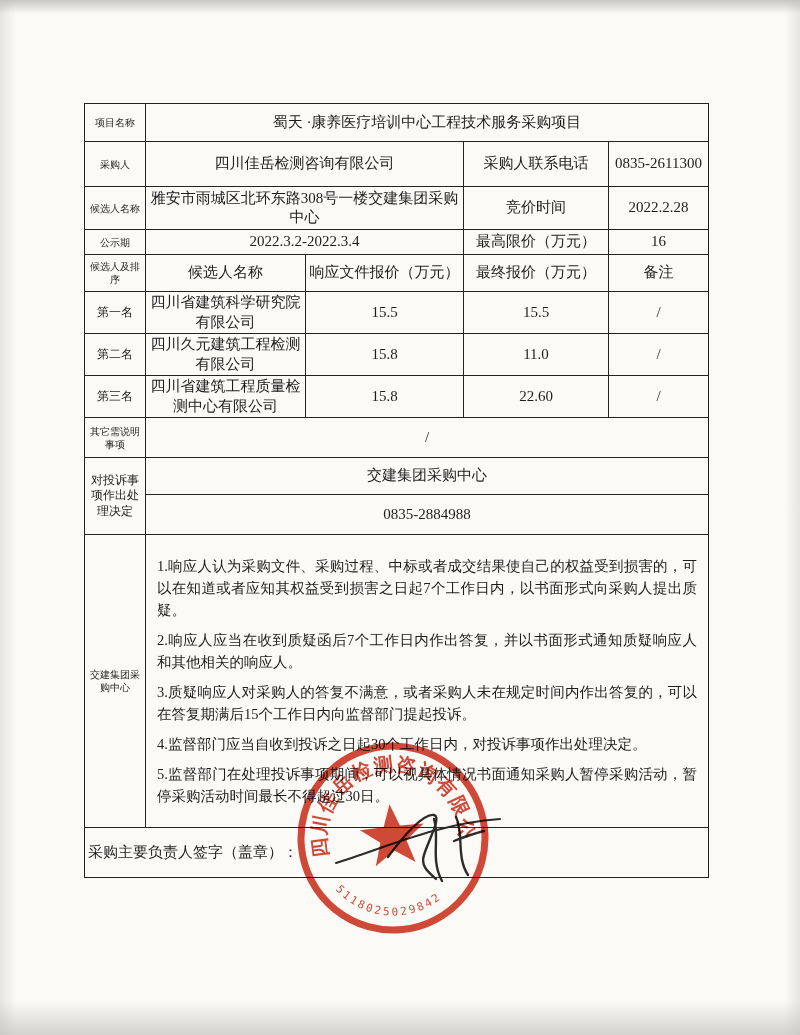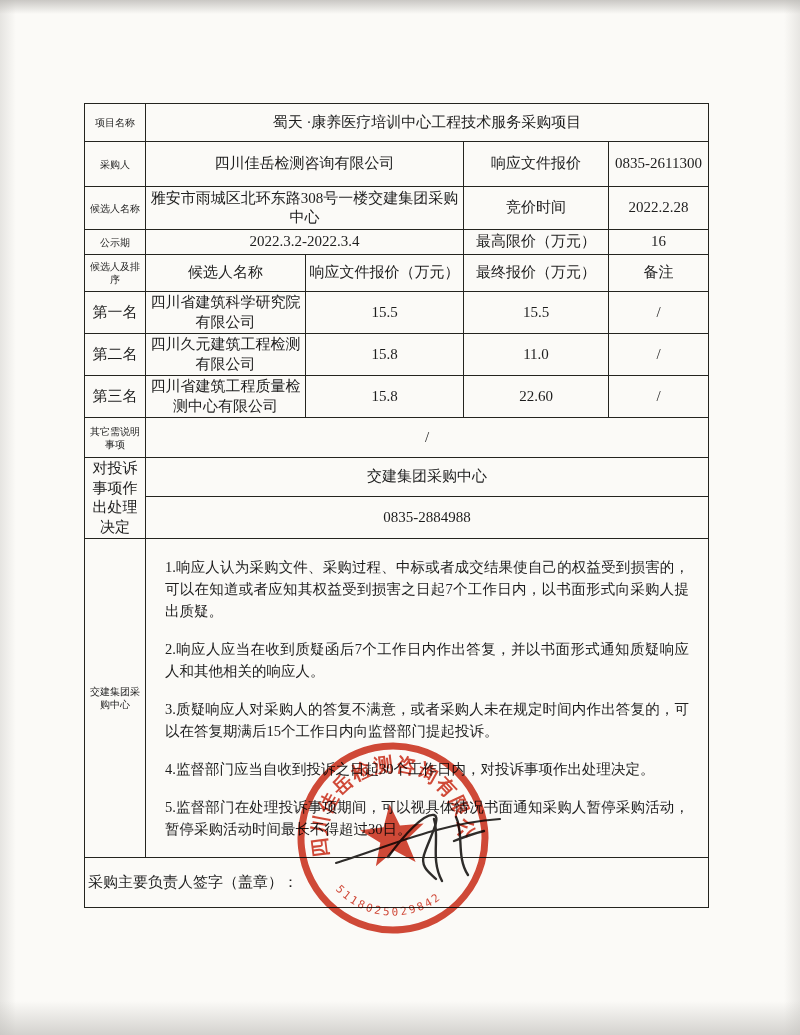--- a/index.html
+++ b/index.html
@@ -30,24 +30,24 @@
   }
   table.main td {
     border:1.5px solid #24241f;
     vertical-align:middle;
     padding:1px 3px;
     text-align:center;
     line-height:1.3;
     overflow:hidden;
   }
   td.lbl { text-align:left; padding-left:2px; padding-right:2px; font-size:10px; }
-  td.lbl-c { text-align:center; padding-left:1px; padding-right:1px; font-size:15px;font-family:Liberation Serif, serif; }
+  td.lbl-c { text-align:center; padding-left:1px; padding-right:1px; font-size:12px;font-family:Liberation Serif, serif; }
   td.num { font-family:"Liberation Serif","DejaVu Serif",serif; }
   td.objection-cell { text-align:left; padding:6px 8px 6px 7px; font-size:14.5px; }
-  .objection-cell p { margin:16px; line-height:1.52; text-align:justify; }
+  .objection-cell p { margin:8px; line-height:1.52; text-align:justify; }
   tr.sig-row td {
     text-align:left; padding-left:3px; font-size:15px;
     border-left:1.5px solid #24241f;
     margin-left:8px;
   }
   .overlay { position:absolute; pointer-events:none; }
   .stamp-wrap { left:288px; top:733px; width:210px; height:210px; mix-blend-mode:multiply; transform:rotate(-6deg); opacity:.92; }
   .sign-wrap { left:330px; top:793px; width:190px; height:100px; }
 </style>
 </head>
@@ -67,21 +67,21 @@
 
     <tbody>
         <tr style="height:38px">
       <td class="lbl">项目名称</td>
       <td colspan="4">蜀天 ·康养医疗培训中心工程技术服务采购项目</td>
     </tr>
 
     <tr style="height:45px">
       <td class="lbl">采购人</td>
       <td colspan="2">四川佳岳检测咨询有限公司</td>
-      <td>响应文件报价</td>
+      <td>采购人联系电话</td>
       <td class="num">0835-2611300</td>
     </tr>
 
     <tr style="height:43px">
       <td class="lbl">候选人名称</td>
       <td colspan="2">雅安市雨城区北环东路308号一楼交建集团采购中心</td>
       <td>竞价时间</td>
       <td class="num">2022.2.28</td>
     </tr>
 

